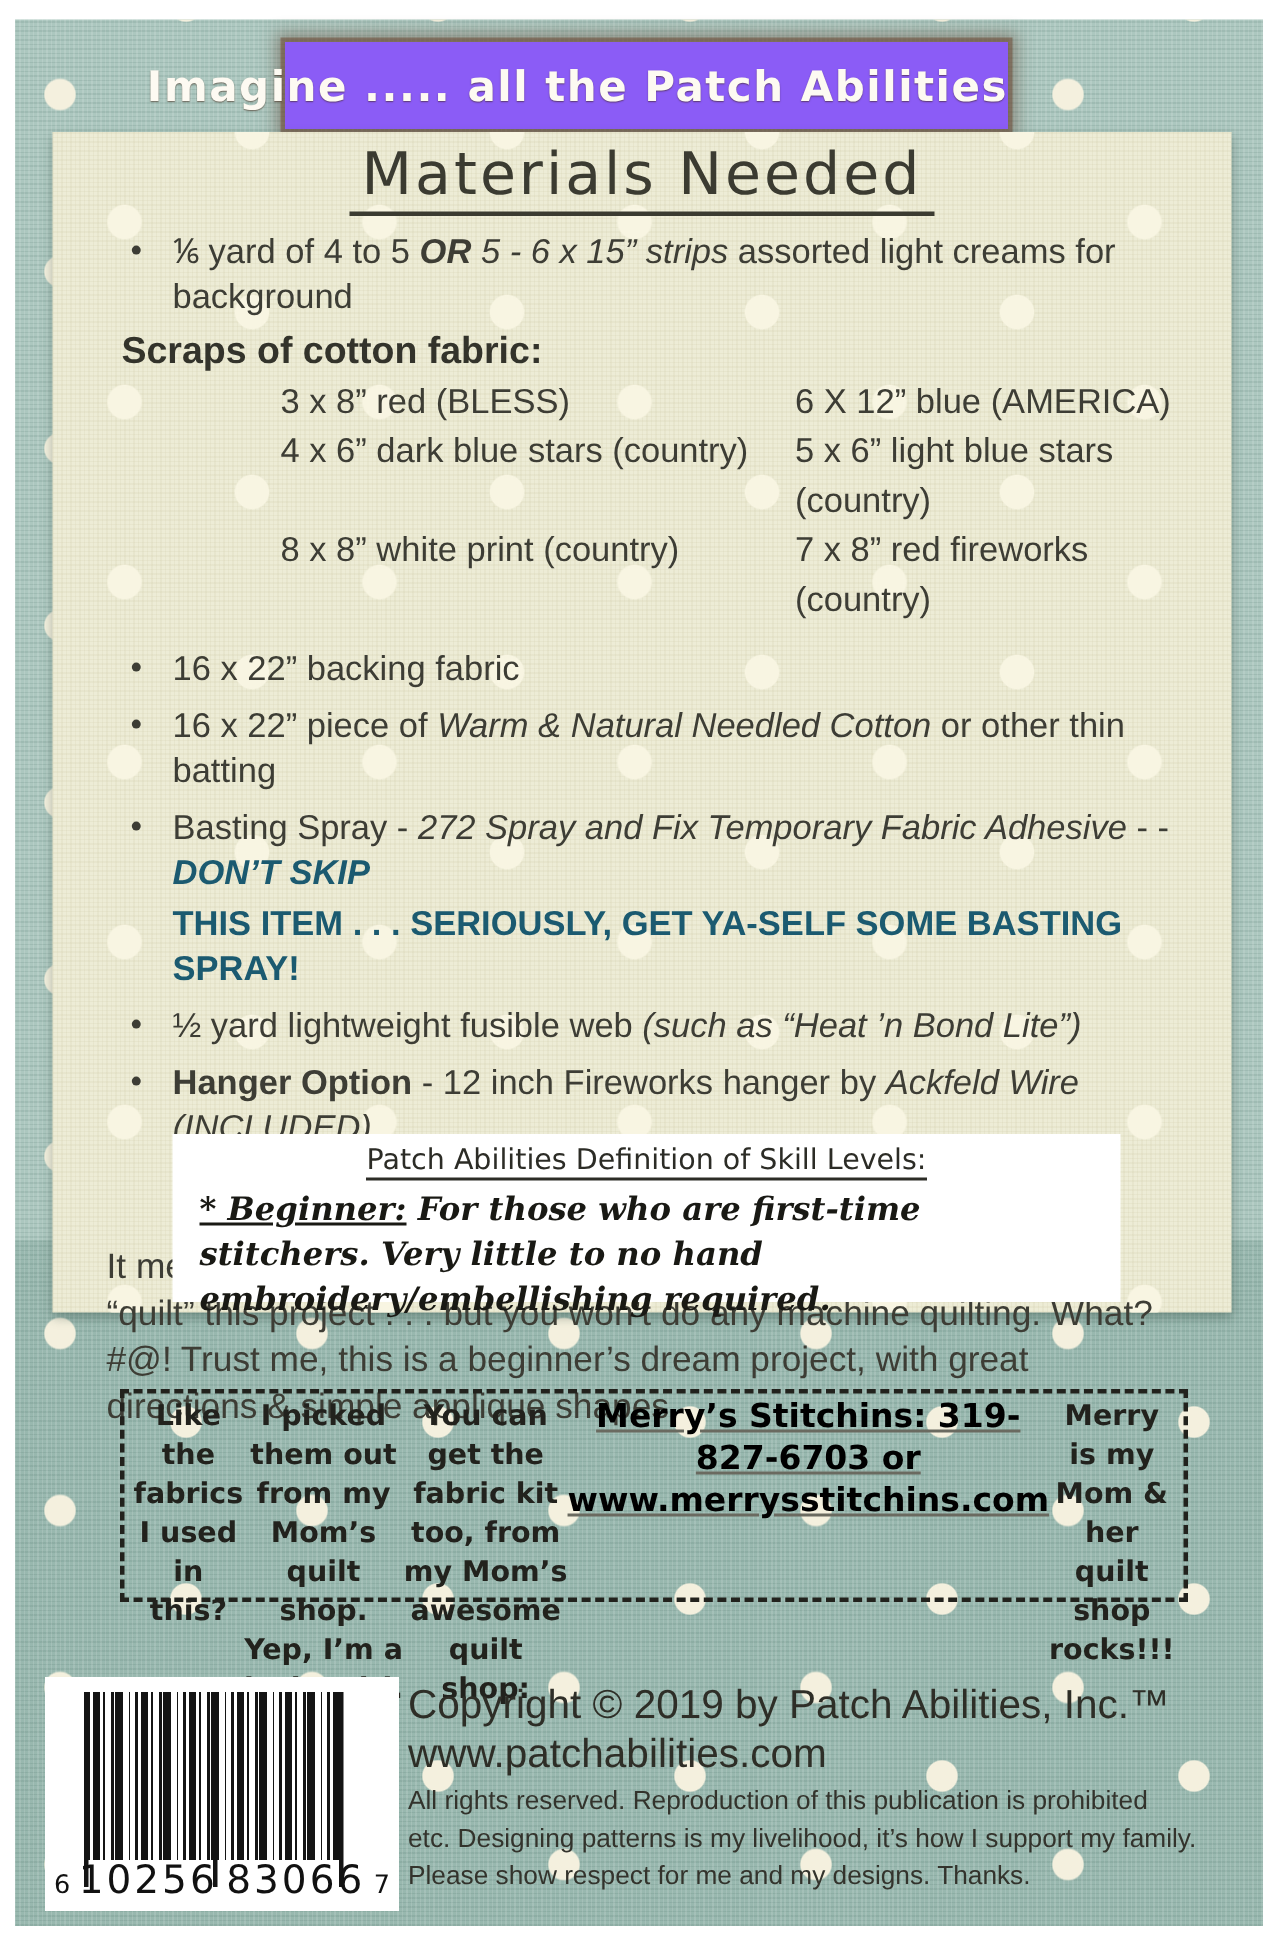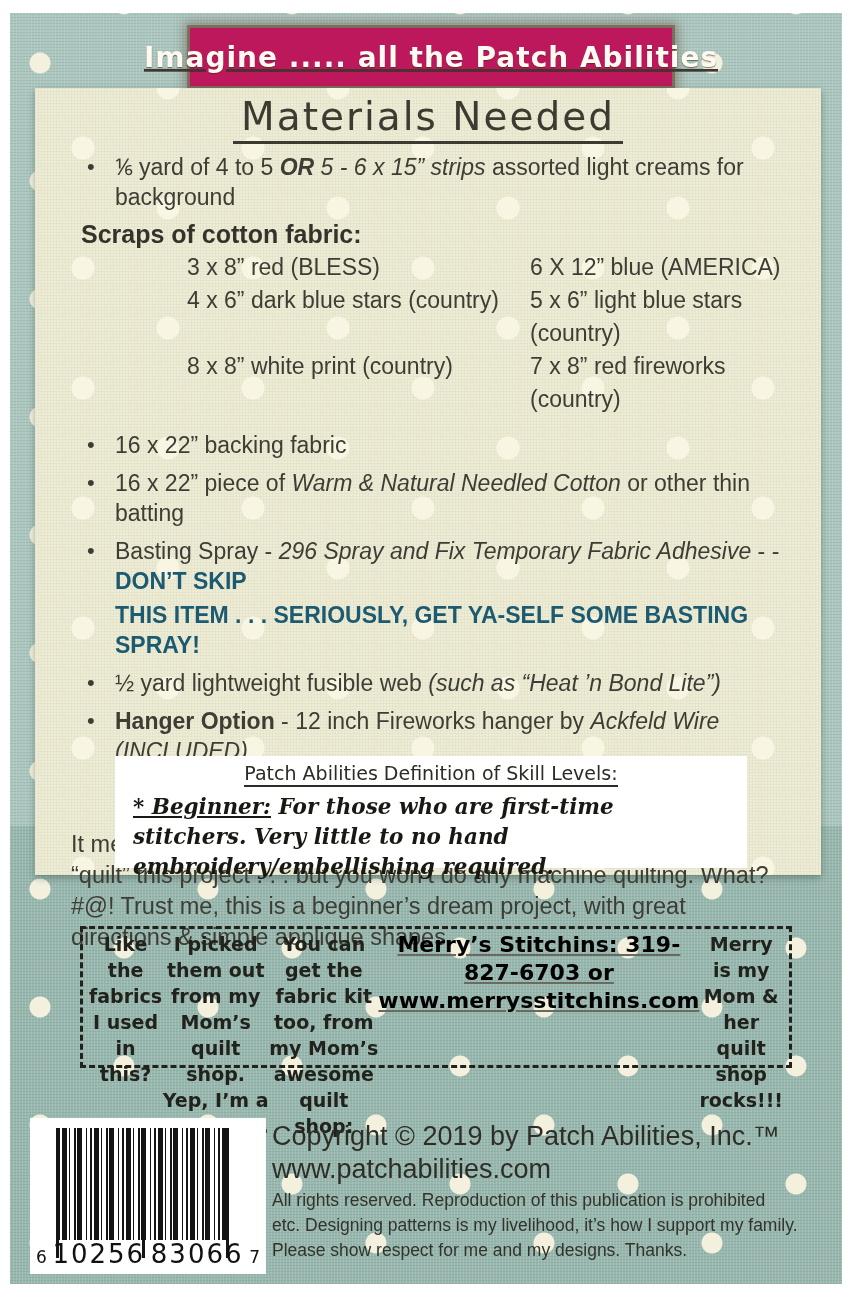--- a/index.html
+++ b/index.html
@@ -18,23 +18,23 @@
       radial-gradient(circle at 20px 20px, #f4f0de 0 10px, rgba(0,0,0,0) 11px),
       repeating-linear-gradient(90deg, rgba(255,255,255,.12) 0 1px, rgba(0,0,0,0) 1px 3px),
       repeating-linear-gradient(0deg, rgba(58,98,88,.12) 0 1px, rgba(0,0,0,0) 1px 3px),
       linear-gradient(to bottom, rgba(255,255,255,.10) 0 64%, rgba(10,60,50,.07) 64%);
     background-size:168px 118px,168px 118px,auto,auto,auto;
     background-position:10px 30px,94px 89px,0 0,0 0,0 0;
   }
   
   .banner{
     position:absolute;left:190px;top:28px;width:482px;height:58px;
-    background:#be185d;
+    background:#8b5cf6;
     box-shadow:0 0 0 3px rgba(110,76,57,.55), 0 0 10px 6px rgba(97,67,50,.45);
-    display:flex;align-items:center;justify-content:center;text-decoration:underline;
+    display:flex;align-items:center;justify-content:flex-end;
   }
   .banner span{
     color:#fdfaf2;font-size:28px;letter-spacing:1px;
     font-family:"DejaVu Sans", sans-serif;font-weight:600;
     text-shadow:0 1px 1px rgba(60,35,20,.6);
     white-space:nowrap;
   }
   
   .panel{
     position:absolute;left:35px;top:88px;width:786px;height:787px;
@@ -63,21 +63,21 @@
     position:relative;font-size:23px;line-height:30px;margin-bottom:8px;color:#3d3d35;
   }
   ul.mat li::before{
     content:"•";position:absolute;left:-28px;top:0;font-size:22px;color:#3d3d35;
   }
   .scraps-title{font-size:25px;font-weight:bold;color:#33332b;margin:8px 0 2px 12px;}
   .scraps-grid{
     display:grid;grid-template-columns:335px auto;column-gap:8px;
     margin-left:118px;font-size:23px;line-height:33px;color:#3d3d35;
   }
-  .tealbold{color:#1b5a70;font-weight:bold;}
+  .tealbold{color:#1b5a70;font-weight:bold;font-style:italic;}
   .cont-line{display:block;font-weight:bold;color:#1b5a70;margin-top:4px;}
   .quilt-head{text-align:center;margin:18px 0 6px 0;}
   .quilt-head span{
     display:inline-block;font-family:"DejaVu Sans", sans-serif;
     font-variant:small-caps;font-weight:800;letter-spacing:2px;
     font-size:31px;color:#2e2e27;border-bottom:3px solid #2e2e27;
     padding:0 4px 0 4px;line-height:1.15;
   }
   .quilt-para{font-size:23.5px;line-height:31px;color:#3d3d35;margin:2px 0 0 2px;}
   
@@ -173,21 +173,21 @@
   </div>
 
   <ul class="mat" style="margin-top:14px;">
     <li>
       <span>16 x 22” backing fabric</span>
     </li>
     <li>
       <span>16 x 22” piece of </span><i>Warm &amp; Natural Needled Cotton</i><span> or other thin batting</span>
     </li>
     <li>
-      <span>Basting Spray - </span><i>296 Spray and Fix Temporary Fabric Adhesive</i><span>  - - </span><span class="tealbold">DON’T SKIP</span>
+      <span>Basting Spray - </span><i>272 Spray and Fix Temporary Fabric Adhesive</i><span>  - - </span><span class="tealbold">DON’T SKIP</span>
       <span class="cont-line">THIS ITEM . . . SERIOUSLY, GET YA-SELF SOME BASTING SPRAY!</span>
     </li>
     <li>
       <span>½ yard lightweight fusible web </span><i>(such as “Heat ’n Bond Lite”)</i>
     </li>
     <li>
       <b>Hanger Option</b><span> - 12 inch Fireworks hanger by </span><i>Ackfeld Wire (INCLUDED)</i>
     </li>
   </ul>
 

